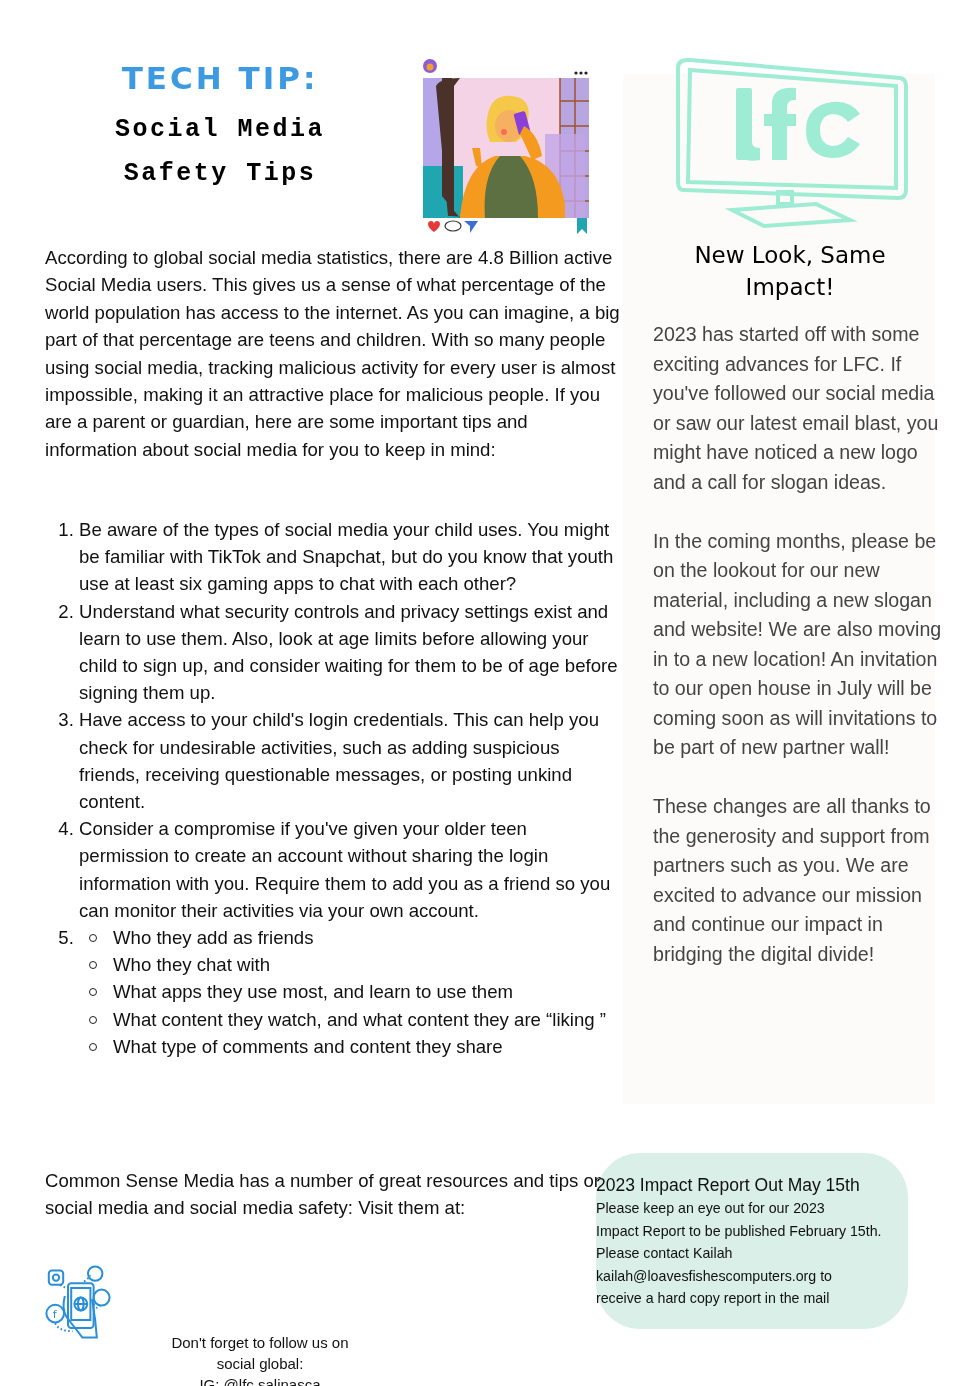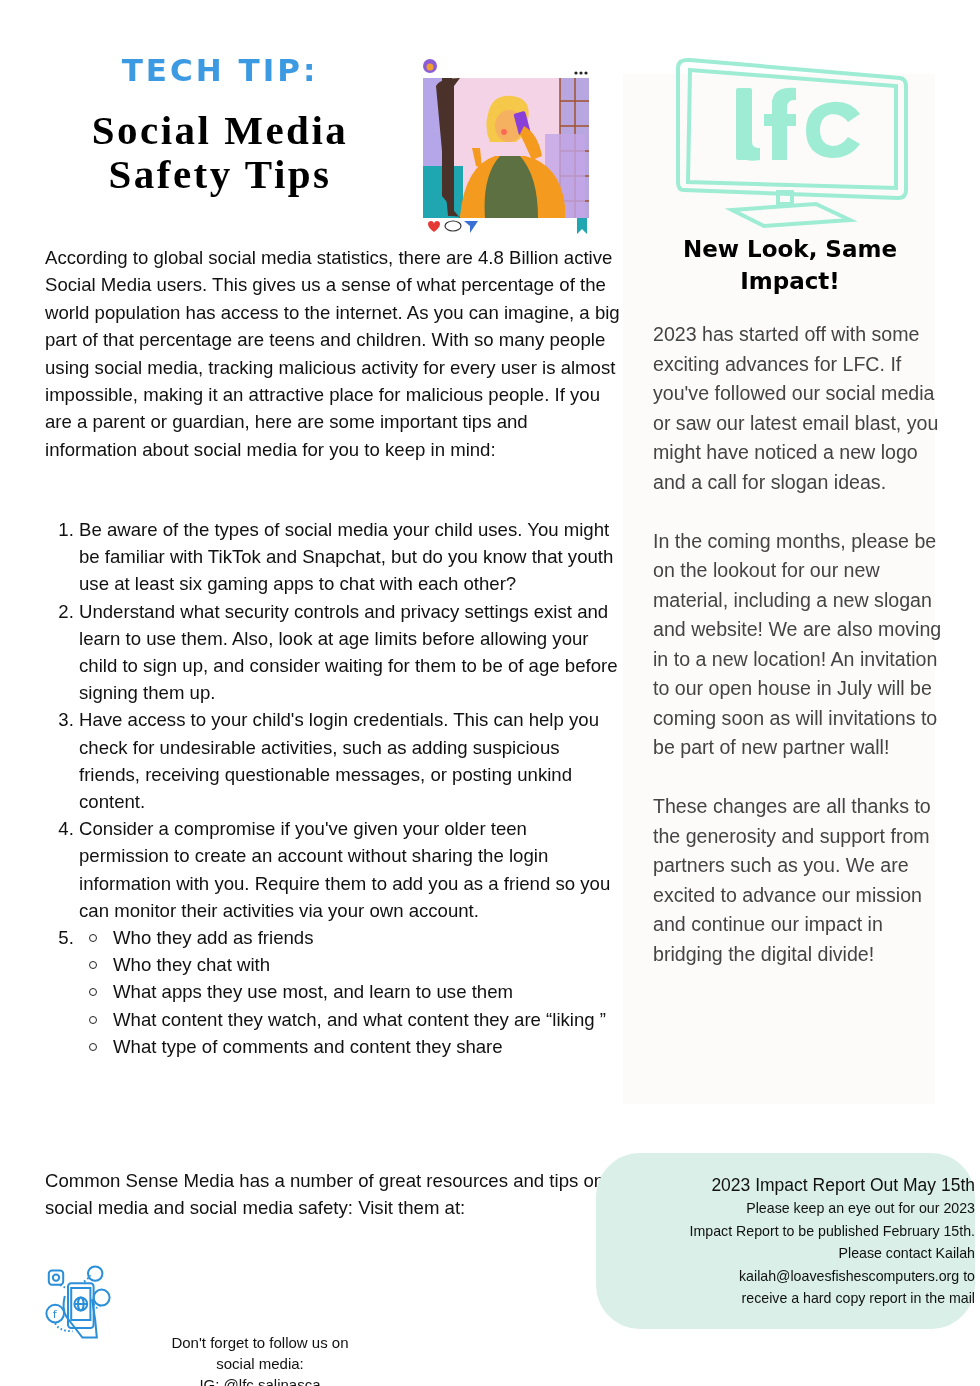--- a/index.html
+++ b/index.html
@@ -3,27 +3,27 @@
   <meta charset="utf-8">
   <style>
     html, body { margin: 0; padding: 0; }
     body {
       width: 980px; height: 1386px; background: #ffffff; position: relative; overflow: hidden;
       font-family: "Liberation Sans", sans-serif; color: #1a1a1a;
     }
     .abs { position: absolute; }
     
     .kicker {
-      left: 60px; top: 52px; width: 320px; text-align: center;
+      left: 60px; top: 60px; width: 320px; text-align: center;
       font-family: "DejaVu Sans", sans-serif; font-weight: 900; font-size: 31px;
       letter-spacing: 3px; color: #3b9ae1; line-height: 36px;
     }
     .headline {
       left: 60px; top: 108px; width: 320px; text-align: center;
-      font-family: Liberation Serif, serif; font-weight: 900; font-size: 41px;
+      font-family: Liberation Mono, monospace; font-weight: 900; font-size: 25px;
       letter-spacing: 2.5px; color: #000; line-height: 44px;
     }
     
     .post { left: 420px; top: 56px; width: 172px; height: 180px; }
     
     .intro {
       left: 45px; top: 244px; width: 575px;
       font-size: 18.6px; line-height: 27.4px; color: #111;
     }
     .tips {
@@ -45,32 +45,32 @@
     .follow {
       left: 150px; top: 1332px; width: 220px; text-align: center;
       font-size: 15px; line-height: 21px; color: #111;
     }
     
     .panel {
       left: 623px; top: 74px; width: 312px; height: 1030px; background: #fcfbfa;
     }
     .logo { left: 660px; top: 56px; width: 260px; height: 190px; }
     .panel-title {
-      left: 640px; top: 233px; width: 300px; text-align: center;
-      font-family: "DejaVu Sans", sans-serif; font-weight: 700; font-size: 23px;
+      left: 640px; top: 239px; width: 300px; text-align: center;
+      font-family: "DejaVu Sans", sans-serif; font-weight: 400; font-size: 23px;
       line-height: 32px; color: #000;
     }
     .panel-text {
       left: 653px; top: 320px; width: 290px; font-size: 19.6px; line-height: 29.5px; color: #444;
     }
     .panel-text p { margin: 0 0 29.5px 0; }
     
     .callout {
-      left: 596px; top: 1153px; width: 379px; height: 176px; background: #d9efe7;
-      border-radius: 44px; text-align: right; color: #111;
+      left: 596px; top: 1153px; width: 312px; height: 176px; background: #d9efe7;
+      border-radius: 44px; text-align: left; color: #111;
     }
     .callout-title { margin-top: 20px; font-size: 17.5px; line-height: 24px; }
     .callout-body { font-size: 14.2px; line-height: 22.6px; }
     .website {
       left: 600px; top: 1400px; width: 355px; text-align: center;
       font-weight: bold; font-size: 14px; letter-spacing: 3.2px; color: #111;
     }
   </style>
 </head>
 <body>
@@ -163,21 +163,21 @@
     <path d="M26 40 Q22 56 28 66 L48 92 L66 92 L64 70 L60 44"></path>
     <path d="M20 26 Q26 30 30 30" stroke-dasharray="2 3"></path>
     <path d="M50 22 Q56 18 58 14" stroke-dasharray="2 3"></path>
     <path d="M62 50 Q66 58 70 52" stroke-dasharray="2 3"></path>
     <path d="M14 74 Q18 84 36 84" stroke-dasharray="2 3"></path>
   </svg>
 </div>
 
 <div class="abs follow">
   <div>Don't  forget to follow us on</div>
-  <div>social media:</div>
+  <div>social global:</div>
   <div>IG: @lfc.salinasca</div>
   <div>FB:loavesfishescomputers</div>
 </div>
 
 <div class="abs logo">
   <svg width="260" height="190" viewBox="0 0 260 190" fill="none" stroke="#9eecd3" stroke-width="4">
     <path d="M30 4 L240 22 Q246 23 246 30 L246 134 Q246 142 238 142 L24 134 Q18 134 18 126 L18 12 Q18 3 30 4 Z"></path>
     <path d="M30 14 L236 30 L236 132 L28 126 Z"></path>
     <rect x="118" y="136" width="14" height="12"></rect>
     <path d="M72 154 L156 148 L190 164 L104 170 Z"></path>

